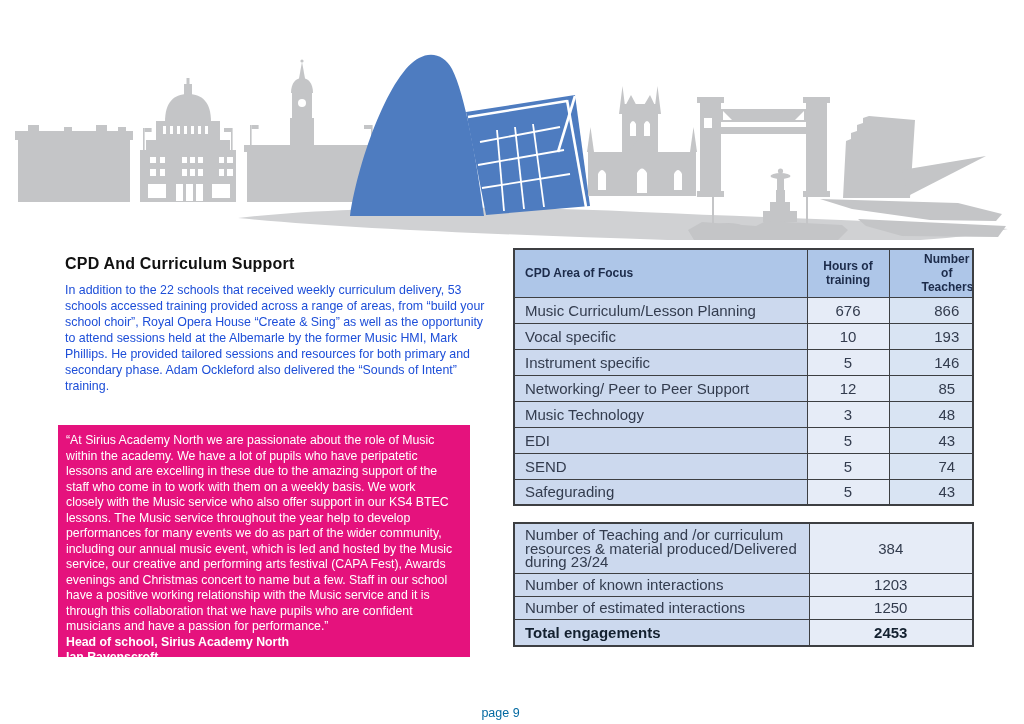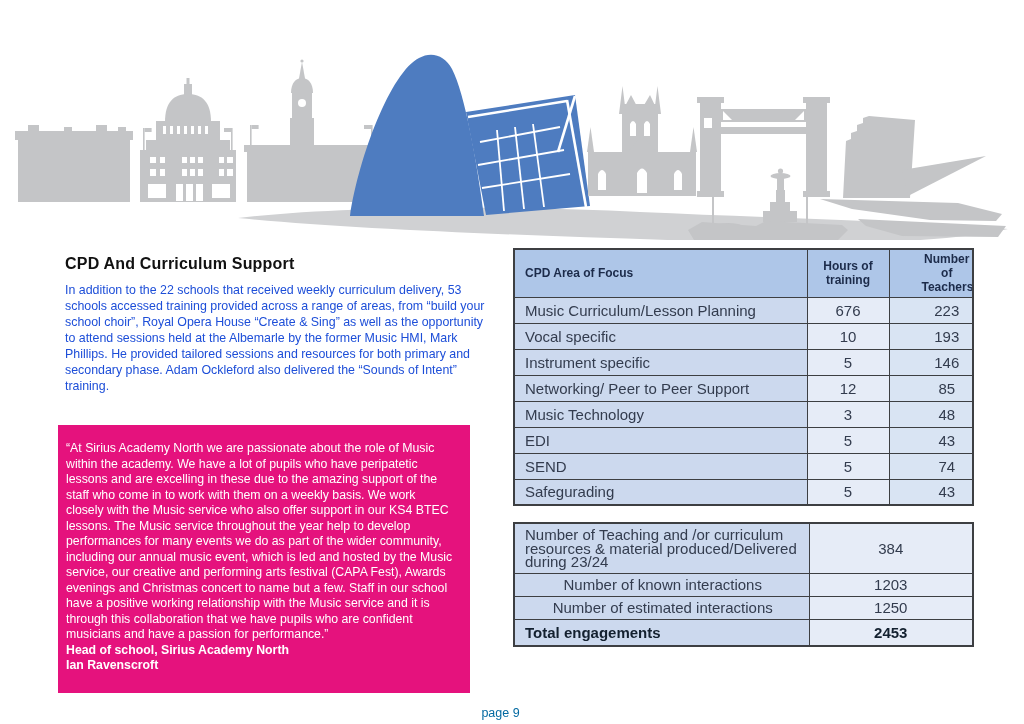--- a/index.html
+++ b/index.html
@@ -17,22 +17,22 @@
   .wht { fill:#ffffff; }
   .wline { stroke:#ffffff; stroke-width:1.8; fill:none; }
   .wline2 { stroke:#ffffff; stroke-width:2.6; fill:none; }
 
   
   .main-left { position:absolute; left:65px; top:255px; width:430px; }
   .page-title { font-size:16px; font-weight:bold; color:#111; letter-spacing:0.2px; }
   .intro { margin-top:9px; font-size:12.4px; line-height:16px; color:#1d4ed8; }
 
   .quote-box {
-    position:absolute; left:58px; top:425px; width:412px; height:268px;
-    background:#e5127d; color:#ffffff; padding:16px 14px 10px 8px;
+    position:absolute; left:58px; top:425px; width:412px; height:232px;
+    background:#e5127d; color:#ffffff; padding:8px 14px 10px 8px;
   }
   .quote-text { font-size:12.3px; line-height:15.5px; }
   .quote-author { font-size:12.3px; line-height:15.5px; font-weight:bold; margin-top:0; }
 
   
   .tables { position:absolute; left:513px; top:248px; width:509px; }
   table { border-collapse:collapse; table-layout:fixed; width:459px; border:2px solid #3d3f42; }
   td, th { border:1px solid #3d3f42; font-size:15px; color:#333c4e; overflow:hidden; }
   th { background:#aec6e8; color:#1c2b4a; font-size:12px; font-weight:bold; }
   .cpd-table { }
@@ -47,21 +47,21 @@
   th.cell-hours { background:#aec6e8; }
   .cell-teachers { background:#d9e4f3; text-align:center;padding-left:32px; }
   th.cell-teachers { background:#aec6e8; }
 
   .eng-table { margin-top:16px; }
   .eng-col-label { width:295px; }
   .eng-col-value { width:164px; }
   .cell-label { background:#ccd9ee; text-align:left; padding:4px 8px 4px 10px; line-height:13.5px; }
   .cell-value { background:#e6ecf7; text-align:center; }
   .eng-row-tall td { height:37px; }
-  .eng-row td { height:23px;text-align:center; }
+  .eng-row td { height:23px; }
   .eng-row-total td { height:27px; font-weight:bold; color:#13202f; }
 
   .page-number {
     position:absolute; left:0; top:690px; width:1001px;
     text-align:center; font-size:12.5px; color:#0369a1;margin-top:16px;
   }
 </style>
 </head>
 <body>
 
@@ -237,21 +237,21 @@
         </colgroup>
       <tbody>
           <tr>
         <th class="cell-area">CPD Area of Focus</th>
         <th class="cell-hours">Hours of training</th>
         <th class="cell-teachers">Number of Teachers</th>
       </tr>
       <tr>
         <td class="cell-area">Music Curriculum/Lesson Planning</td>
         <td class="cell-hours">676</td>
-        <td class="cell-teachers">223</td>
+        <td class="cell-teachers">866</td>
       </tr>
       <tr>
         <td class="cell-area">Vocal specific</td>
         <td class="cell-hours">10</td>
         <td class="cell-teachers">193</td>
       </tr>
       <tr>
         <td class="cell-area">Instrument specific</td>
         <td class="cell-hours">5</td>
         <td class="cell-teachers">146</td>

